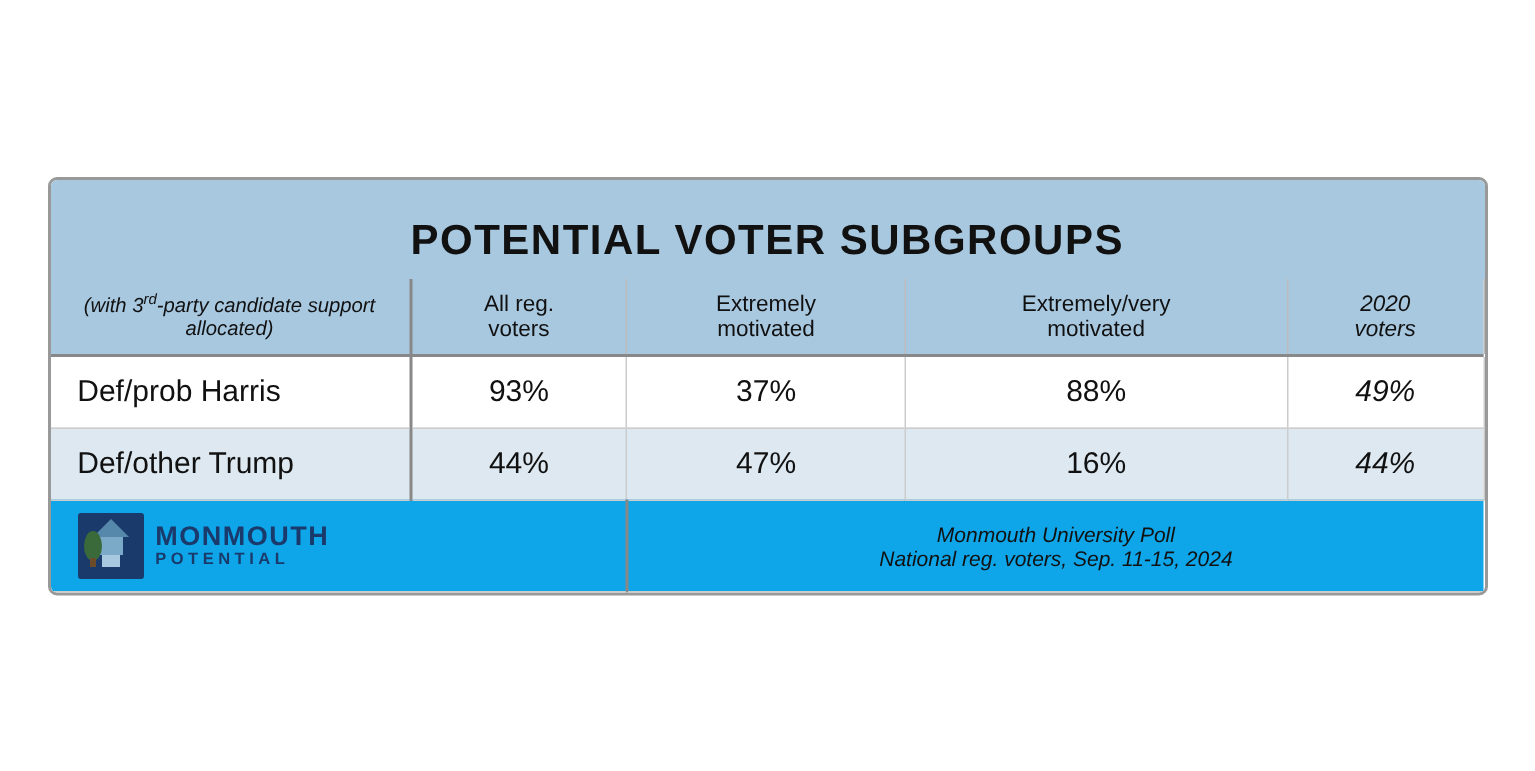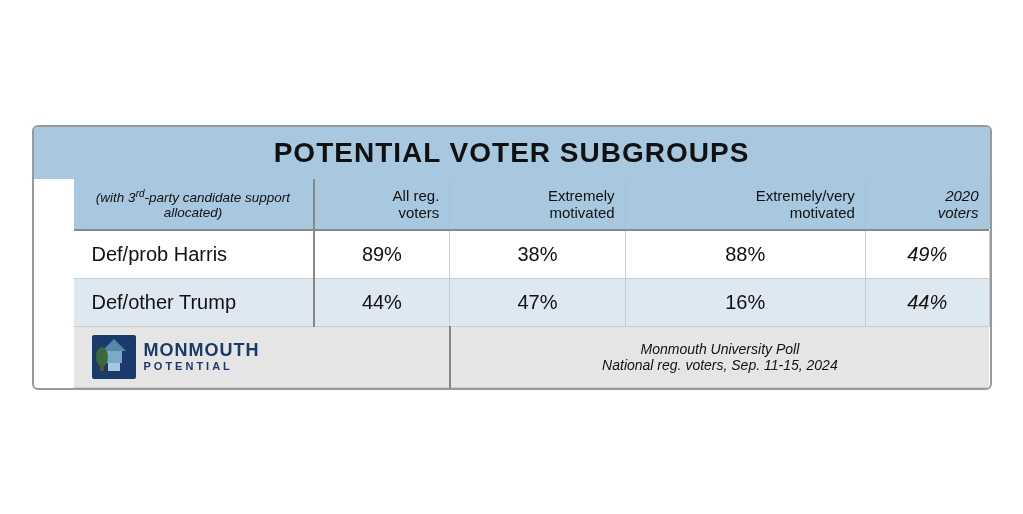--- a/index.html
+++ b/index.html
@@ -18,50 +18,49 @@
       width: 960px;
       border: 2px solid #999;
       border-radius: 6px;
       overflow: hidden;
       background: #fff;
     }
 
     .header {
       background: #a8c8e0;
       text-align: center;
-      padding: 10px 10px 10px;
+      padding: 24px 10px 10px;
     }
 
     .header-title {
       font-size: 28px;
       font-weight: 900;
       color: #111;
       letter-spacing: 1px;
     }
 
     .table-wrapper {
       width: 100%;
-      padding-left: 40px;
     }
 
     table {
       width: 100%;
       border-collapse: collapse;
     }
 
     thead tr {
       background: #a8c8e0;
     }
 
     thead th {
       padding: 8px 10px;
       font-size: 15px;
       font-weight: normal;
       color: #111;
-      text-align: right;
+      text-align: center;
       border-right: 1px solid #bbb;
       vertical-align: middle;
     }
 
     thead th:first-child {
       text-align: center;
       font-style: italic;
       font-size: 13.5px;
       width: 240px;
       border-right: 2px solid #888;
@@ -99,21 +98,21 @@
     }
 
     tbody td:first-child {
       text-align: left;
       font-size: 20px;
       padding-left: 18px;
       border-right: 2px solid #888;
     }
 
     .footer-row td {
-      background: #e5e5e5;
+      background: #0ea5e9;
       padding: 8px 14px;
       border: none;
     }
 
     .footer-left {
       text-align: left;
       vertical-align: middle;
     }
 
     .footer-right {
@@ -187,22 +186,22 @@
             <em>2020<br>voters</em>
           </th>
         </tr>
         <tr class="divider-row">
           <td colspan="5"></td>
         </tr>
       </thead>
       <tbody>
         <tr>
           <td>Def/prob Harris</td>
-          <td>89%</td>
-          <td>38%</td>
+          <td>93%</td>
+          <td>37%</td>
           <td>88%</td>
           <td><em>49%</em></td>
         </tr>
         <tr>
           <td>Def/other Trump</td>
           <td>44%</td>
           <td>47%</td>
           <td>16%</td>
           <td><em>44%</em></td>
         </tr>

